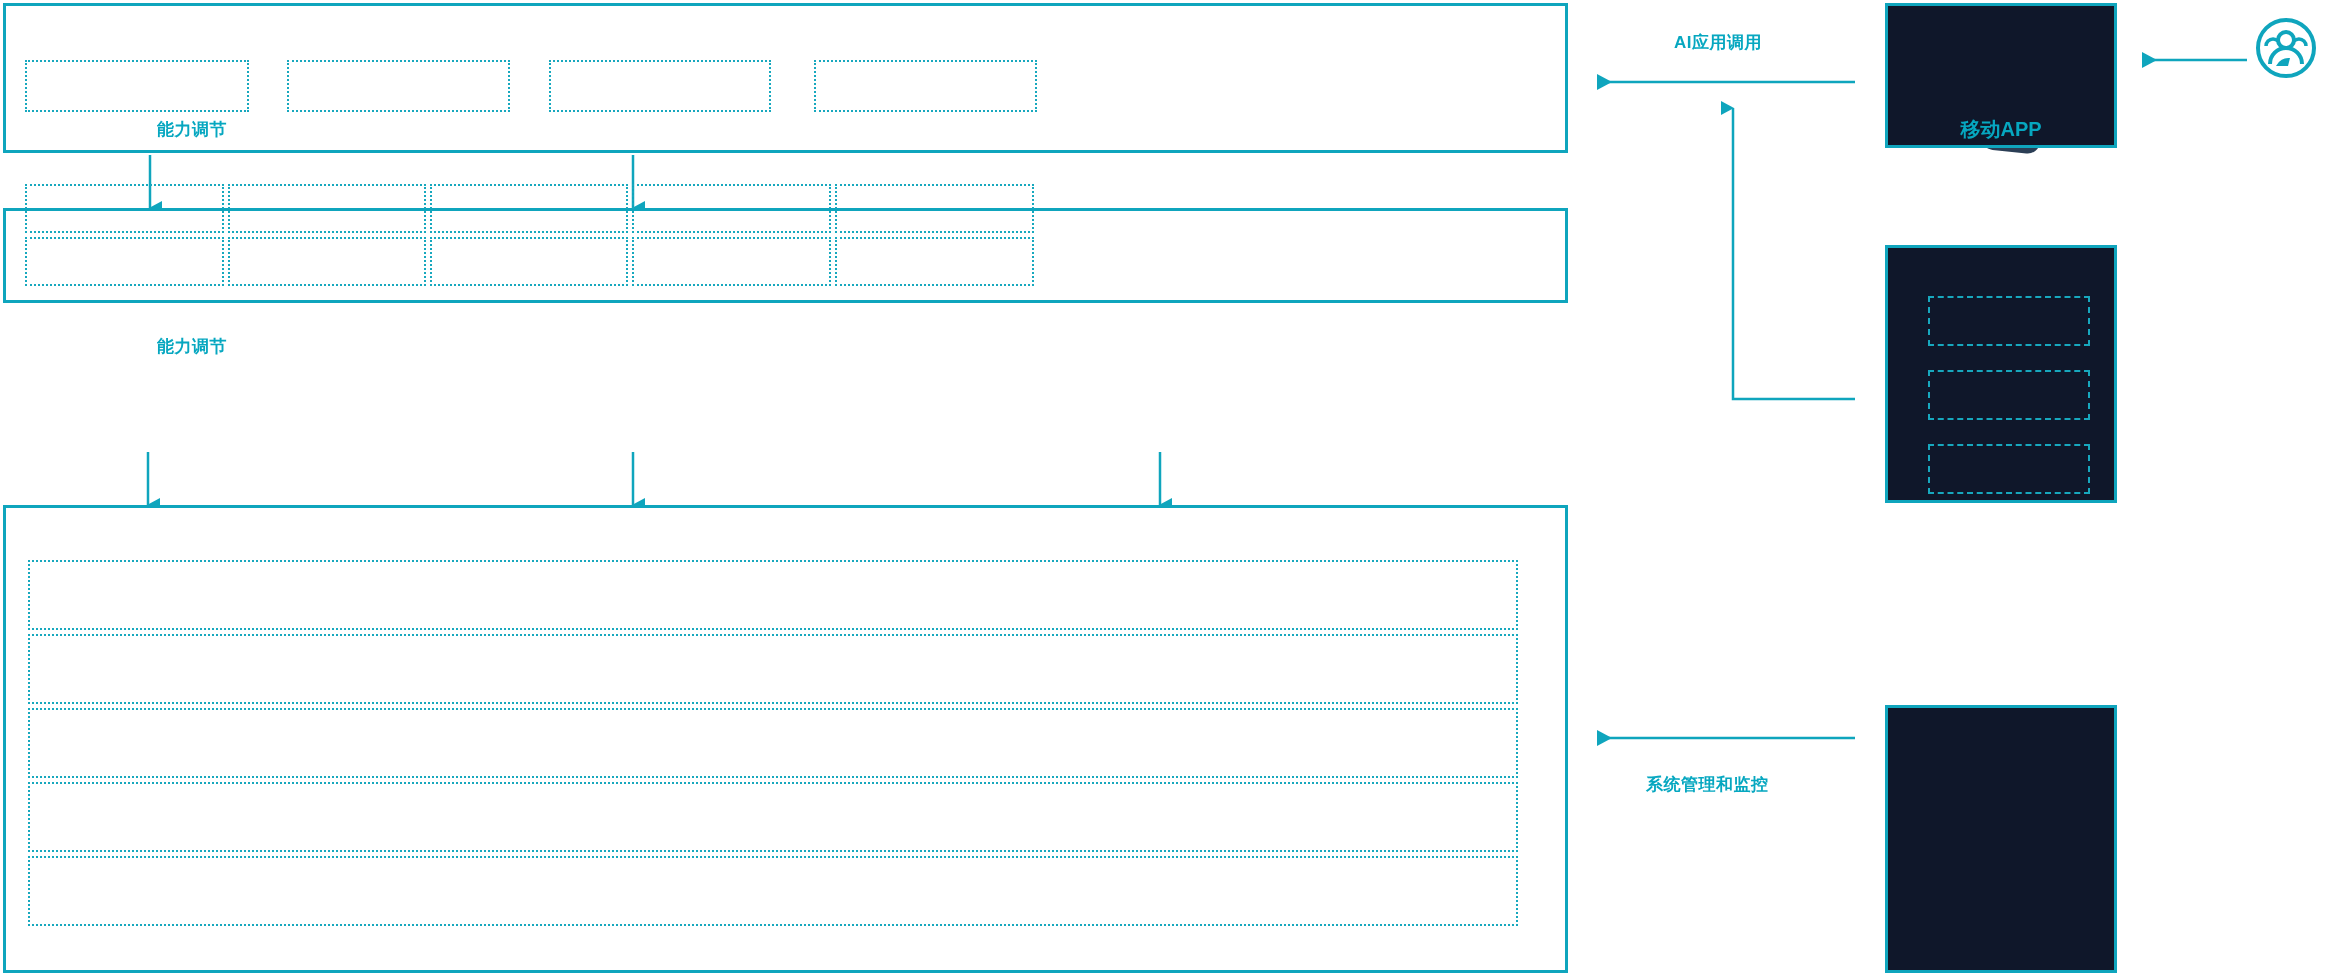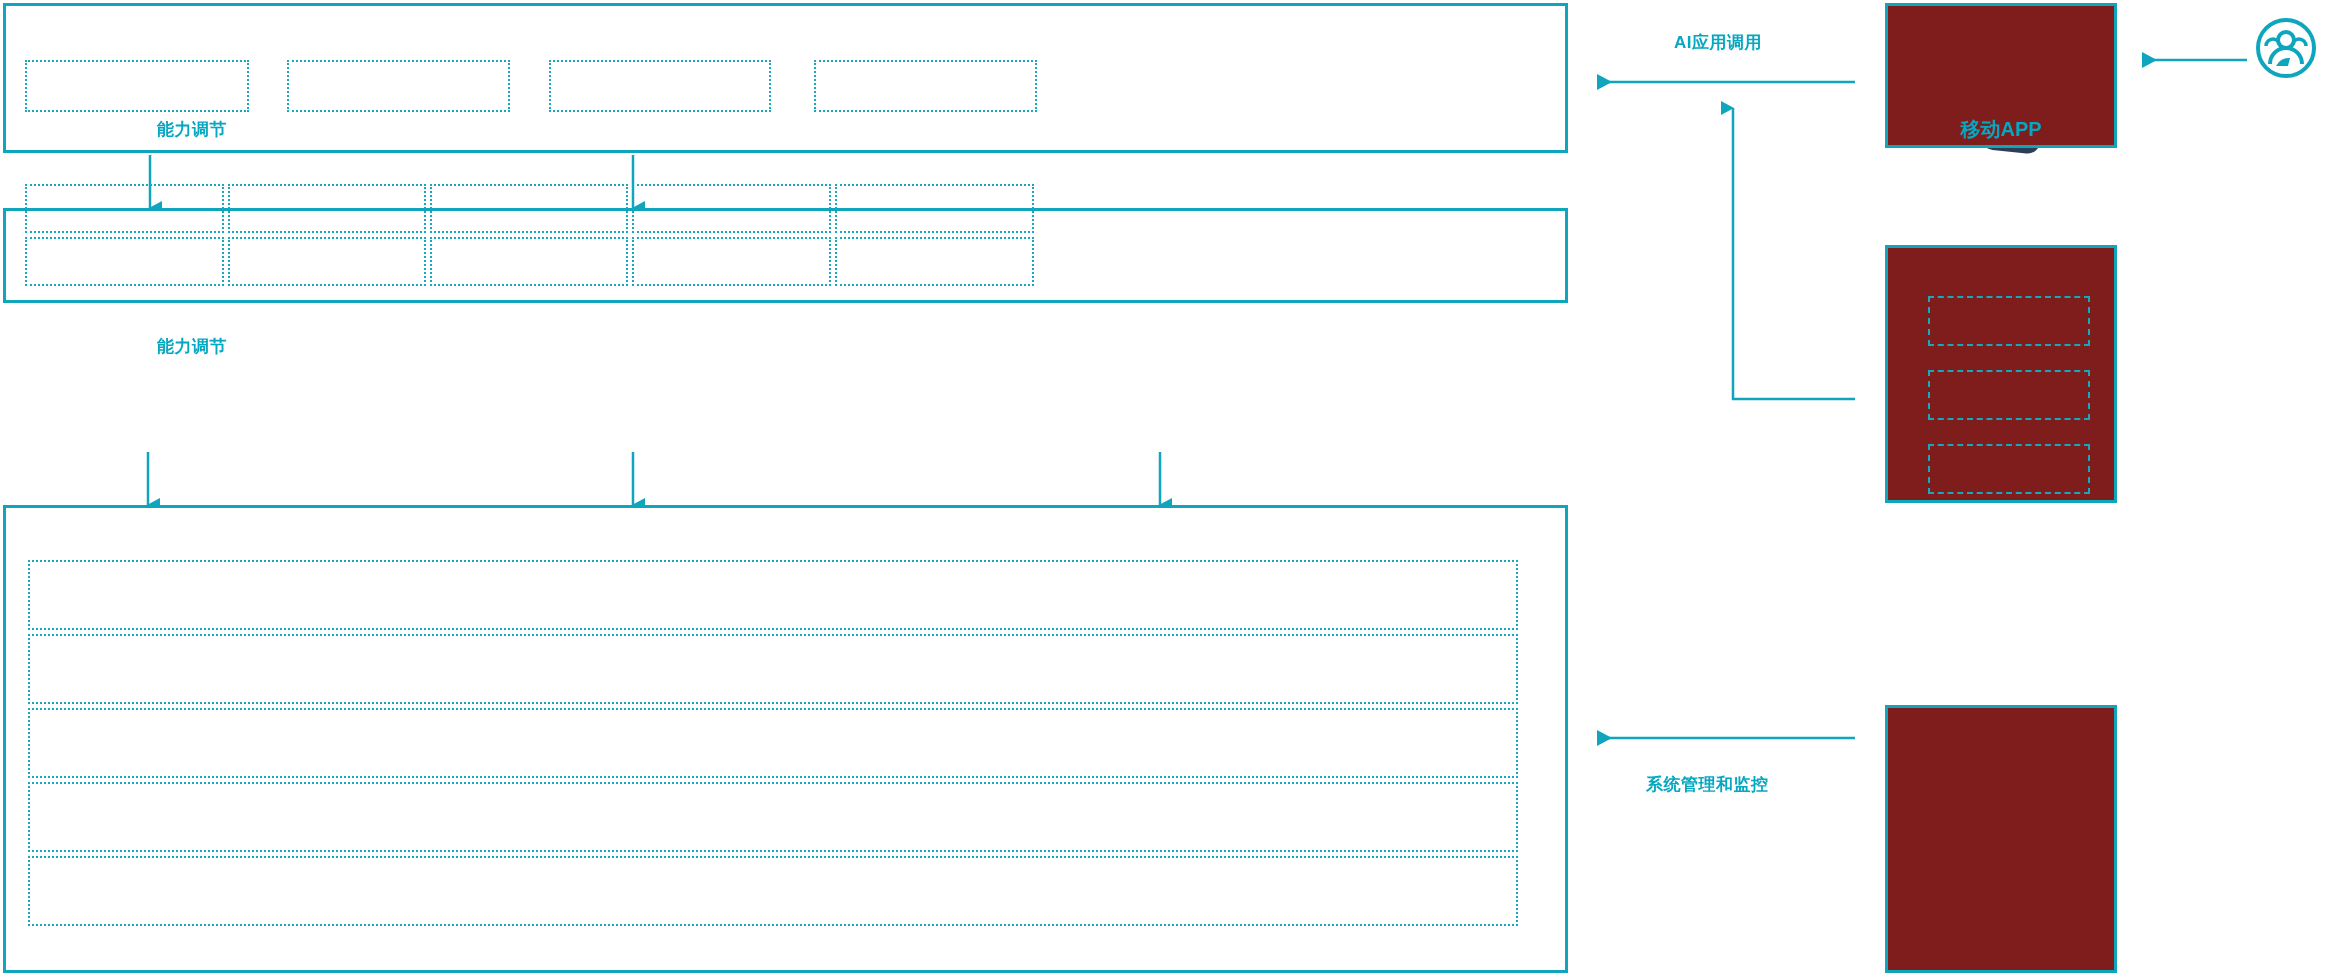--- a/index.html
+++ b/index.html
@@ -32,21 +32,21 @@
     box-sizing: border-box;
     border: 2px dotted #17A8BE;
     background: transparent;
   }
 
   
   .panel {
     position: absolute;
     box-sizing: border-box;
     border: 3px solid #0FA5BD;
-    background: #7f1d1d;
+    background: #0f172a;
   }
   .panel-dashed-cell {
     position: absolute;
     box-sizing: border-box;
     border: 2px dashed #17A8BE;
   }
 
   
   .conn-label {
     position: absolute;

